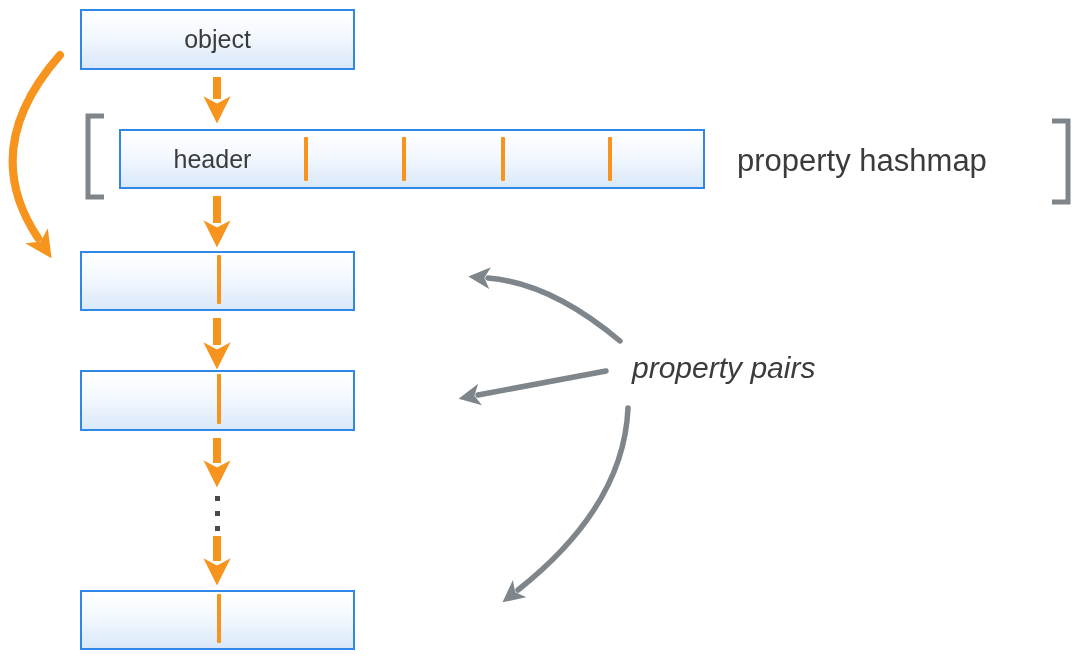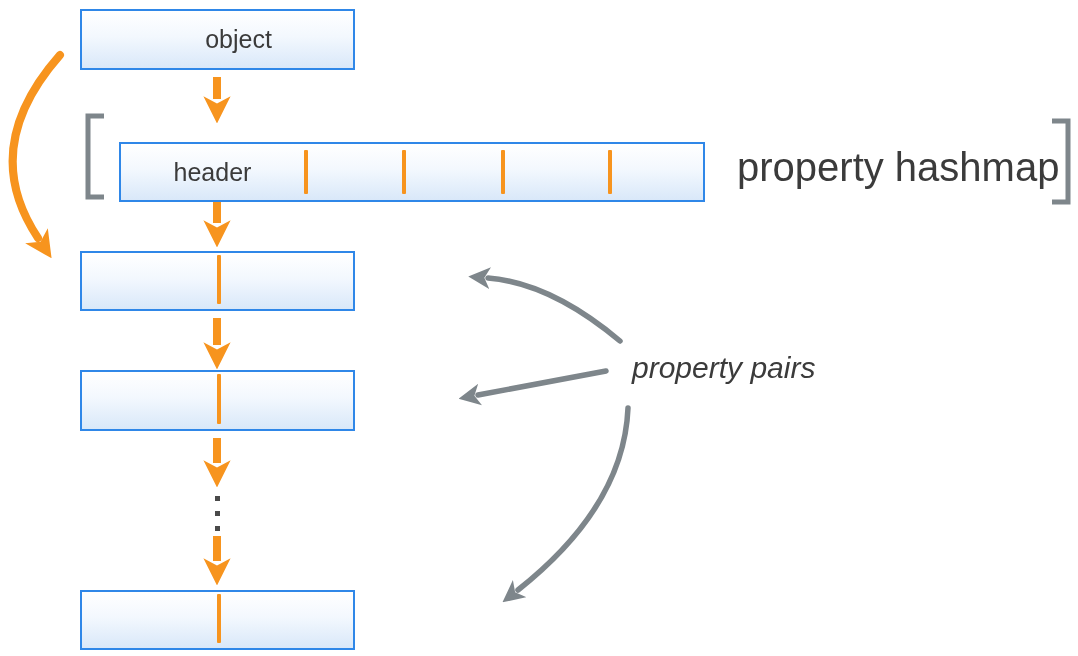--- a/index.html
+++ b/index.html
@@ -15,46 +15,46 @@
     position:absolute;left:0;top:0;width:1078px;height:656px;
     pointer-events:none;
   }
   .box{
     position:absolute;
     box-sizing:border-box;
     border:2px solid #2f87e8;
     background:linear-gradient(180deg,#ffffff 0%,#f3f8fe 45%,#d9e8f9 100%);
   }
   .box-object{left:80px;top:9px;width:275px;height:61px;}
-  .box-header{left:119px;top:142px;width:586px;height:60px;}
+  .box-header{left:119px;top:129px;width:586px;height:60px;}
   .box-pair1{left:80px;top:251px;width:275px;height:60px;}
   .box-pair2{left:80px;top:370px;width:275px;height:61px;}
   .box-pair3{left:80px;top:590px;width:275px;height:60px;}
   .box-label{
     position:absolute;left:0;top:0;width:100%;height:100%;
     display:flex;align-items:center;justify-content:center;
-    font-size:25px;line-height:1;color:#3b3b3b;padding-left:21px;
+    font-size:25px;line-height:1;color:#3b3b3b;
   }
   .header-cell-label{
     position:absolute;left:0;top:0;width:183px;height:100%;
     display:flex;align-items:center;justify-content:center;
     font-size:25px;line-height:1;color:#3b3b3b;
   }
   .divider{
     position:absolute;width:4px;background:#f7941e;border-radius:1px;
   }
   .box-header .divider{top:6px;bottom:6px;}
   .divider.h1{left:183px;}
   .divider.h2{left:281px;}
   .divider.h3{left:380px;}
   .divider.h4{left:487px;}
   .pair-divider{left:135px;top:2px;bottom:5px;}
   .annotation{
     position:absolute;
-    font-size:40px;line-height:1.25;color:#3b3b3b;white-space:nowrap;
+    font-size:31px;line-height:1.25;color:#3b3b3b;white-space:nowrap;
   }
   .label-hashmap{left:737px;top:142px;}
   .label-pairs{left:632px;top:349px;font-size:30px;font-style:italic;}
   .dot{
     position:absolute;left:215px;width:5px;height:5px;background:#4a4a4a;
   }
   .dot.d1{top:496px;} .dot.d2{top:511px;} .dot.d3{top:526px;}
 </style>
 </head>
 <body>

